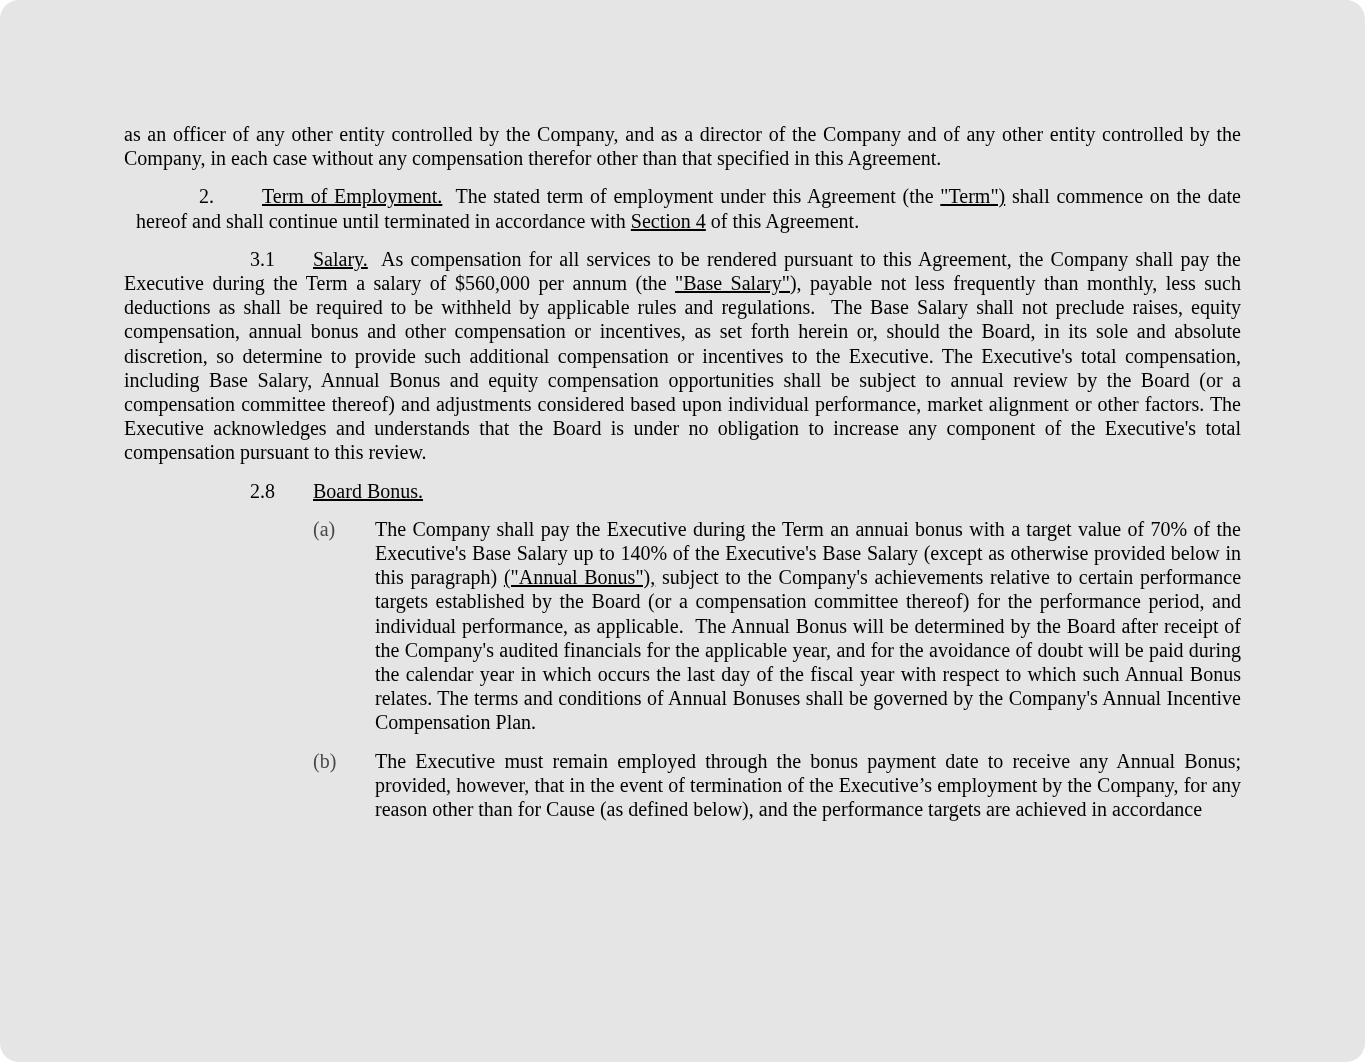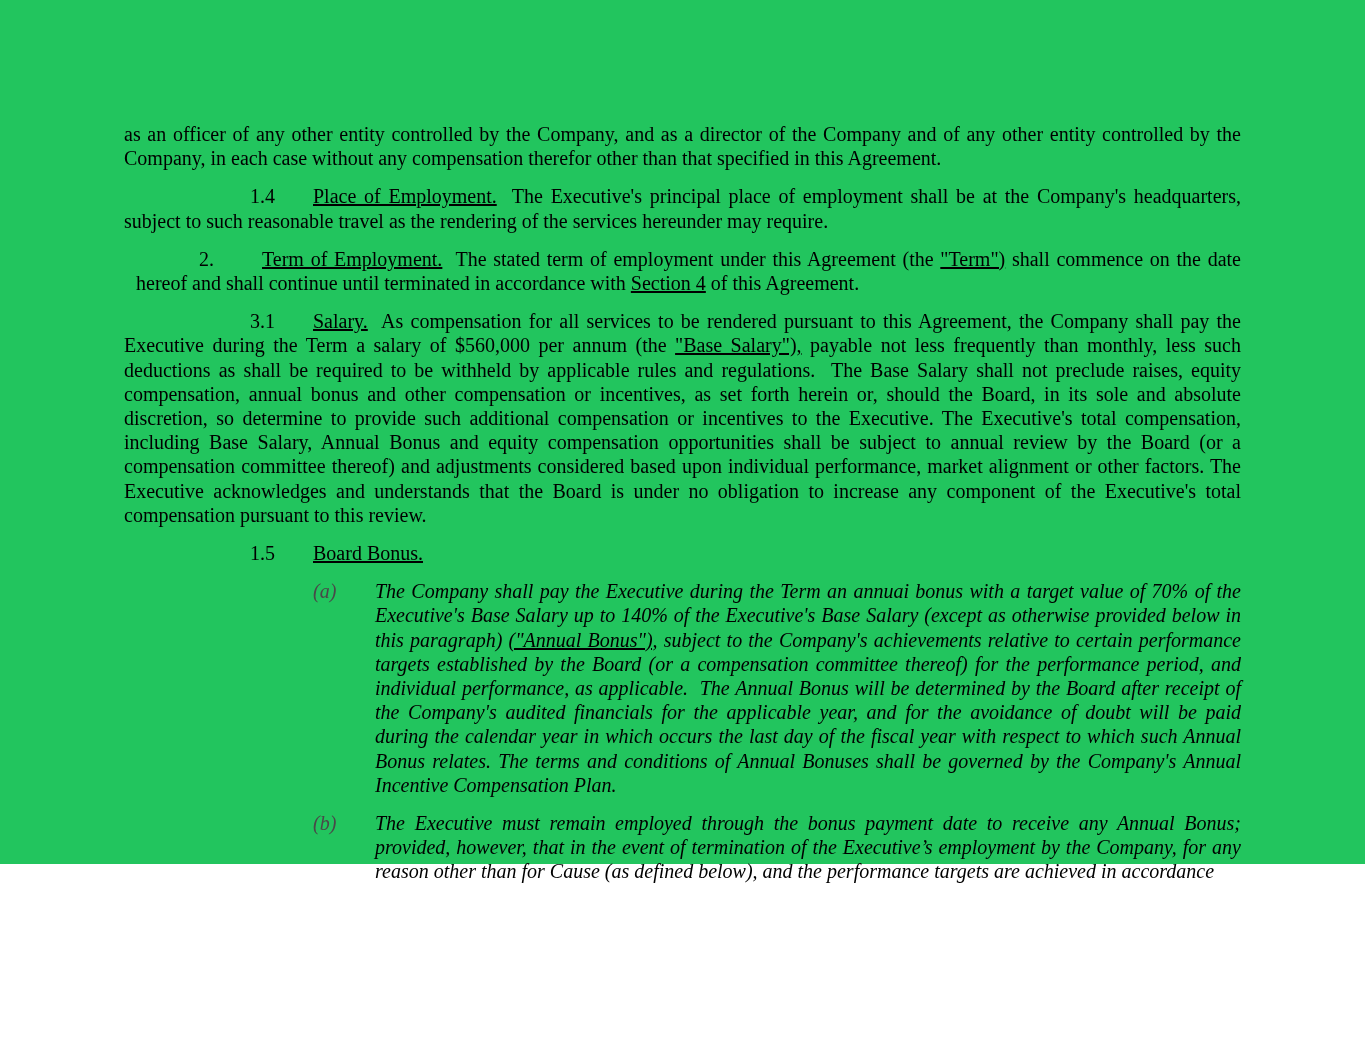--- a/index.html
+++ b/index.html
@@ -10,63 +10,62 @@
   body {
     width: 1365px;
     height: 1062px;
     font-family: "Liberation Serif", "DejaVu Serif", serif;
     color: #000000;
     overflow: hidden;
   }
   .page {
     position: relative;
     width: 1365px;
-    height: 864px;
-    background: #22c55e;
+    height: 1062px;
+    background: #e5e5e5;
+    border-radius: 19px;
   }
   .content {
     position: absolute;
     left: 124px;
     top: 122px;
     width: 1117px;
     font-size: 20px;
     line-height: 24.2px;
     text-align: justify;
   }
   .content p {
     margin: 0 0 14px 0;
     padding: 0;
   }
   
   p.indent-1 { text-indent: 63px; margin-left: 12px; }   
   p.indent-2 { text-indent: 126px; }  
   p.hang {                            
     padding-left: 251px;
     text-indent: -62px;
-    font-style: italic;
   }
   span.num {
     display: inline-block;
     width: 63px;
     text-indent: 0;
   }
   span.marker {
     display: inline-block;
     width: 62px;
     text-indent: 0;
     color: #494949;
   }
   span.u { text-decoration: underline; }
 </style>
 </head>
 <body>
 
 <div class="page">
   <div class="content">
       <p><span>as an officer of any other entity controlled by the Company, and as a director of the Company and of any other entity controlled by the Company, in each case without any compensation therefor other than that specified in this Agreement.</span></p>
-      <p class="indent-2"><span class="num">1.4</span><span class="u">Place of Employment.</span><span>&nbsp; The Executive's principal place of employment shall be at the Company's headquarters, subject to such reasonable travel as the rendering of the services hereunder may require.</span></p>
       <p class="indent-1"><span class="num">2.</span><span class="u">Term of Employment.</span><span>&nbsp; The stated term of employment under this Agreement (the </span><span class="u">"Term")</span><span> shall commence on the date hereof and shall continue until terminated in accordance with </span><span class="u">Section 4</span><span> of this Agreement.</span></p>
       <p class="indent-2"><span class="num">3.1</span><span class="u">Salary.</span><span>&nbsp; As compensation for all services to be rendered pursuant to this Agreement, the Company shall pay the Executive during the Term a salary of $560,000 per annum (the </span><span class="u">"Base Salary"),</span><span> payable not less frequently than monthly, less such deductions as shall be required to be withheld by applicable rules and regulations.&nbsp; The Base Salary shall not preclude raises, equity compensation, annual bonus and other compensation or incentives, as set forth herein or, should the Board, in its sole and absolute discretion, so determine to provide such additional compensation or incentives to the Executive. The Executive's total compensation, including Base Salary, Annual Bonus and equity compensation opportunities shall be subject to annual review by the Board (or a compensation committee thereof) and adjustments considered based upon individual performance, market alignment or other factors. The Executive acknowledges and understands that the Board is under no obligation to increase any component of the Executive's total compensation pursuant to this review.</span></p>
-      <p class="indent-2"><span class="num">1.5</span><span class="u">Board Bonus.</span></p>
+      <p class="indent-2"><span class="num">2.8</span><span class="u">Board Bonus.</span></p>
       <p class="hang"><span class="marker">(a)</span><span>The Company shall pay the Executive during the Term an annuai bonus with a target value of 70% of the Executive's Base Salary up to 140% of the Executive's Base Salary (except as otherwise provided below in this paragraph) </span><span class="u">("Annual Bonus"),</span><span> subject to the Company's achievements relative to certain performance targets established by the Board (or a compensation committee thereof) for the performance period, and individual performance, as applicable.&nbsp; The Annual Bonus will be determined by the Board after receipt of the Company's audited financials for the applicable year, and for the avoidance of doubt will be paid during the calendar year in which occurs the last day of the fiscal year with respect to which such Annual Bonus relates. The terms and conditions of Annual Bonuses shall be governed by the Company's Annual Incentive Compensation Plan.</span></p>
       <p class="hang"><span class="marker">(b)</span><span>The Executive must remain employed through the bonus payment date to receive any Annual Bonus; provided, however, that in the event of termination of the Executive’s employment by the Company, for any reason other than for Cause (as defined below), and the performance targets are achieved in accordance</span></p>
     </div>
 </div>
 
 </body></html>

